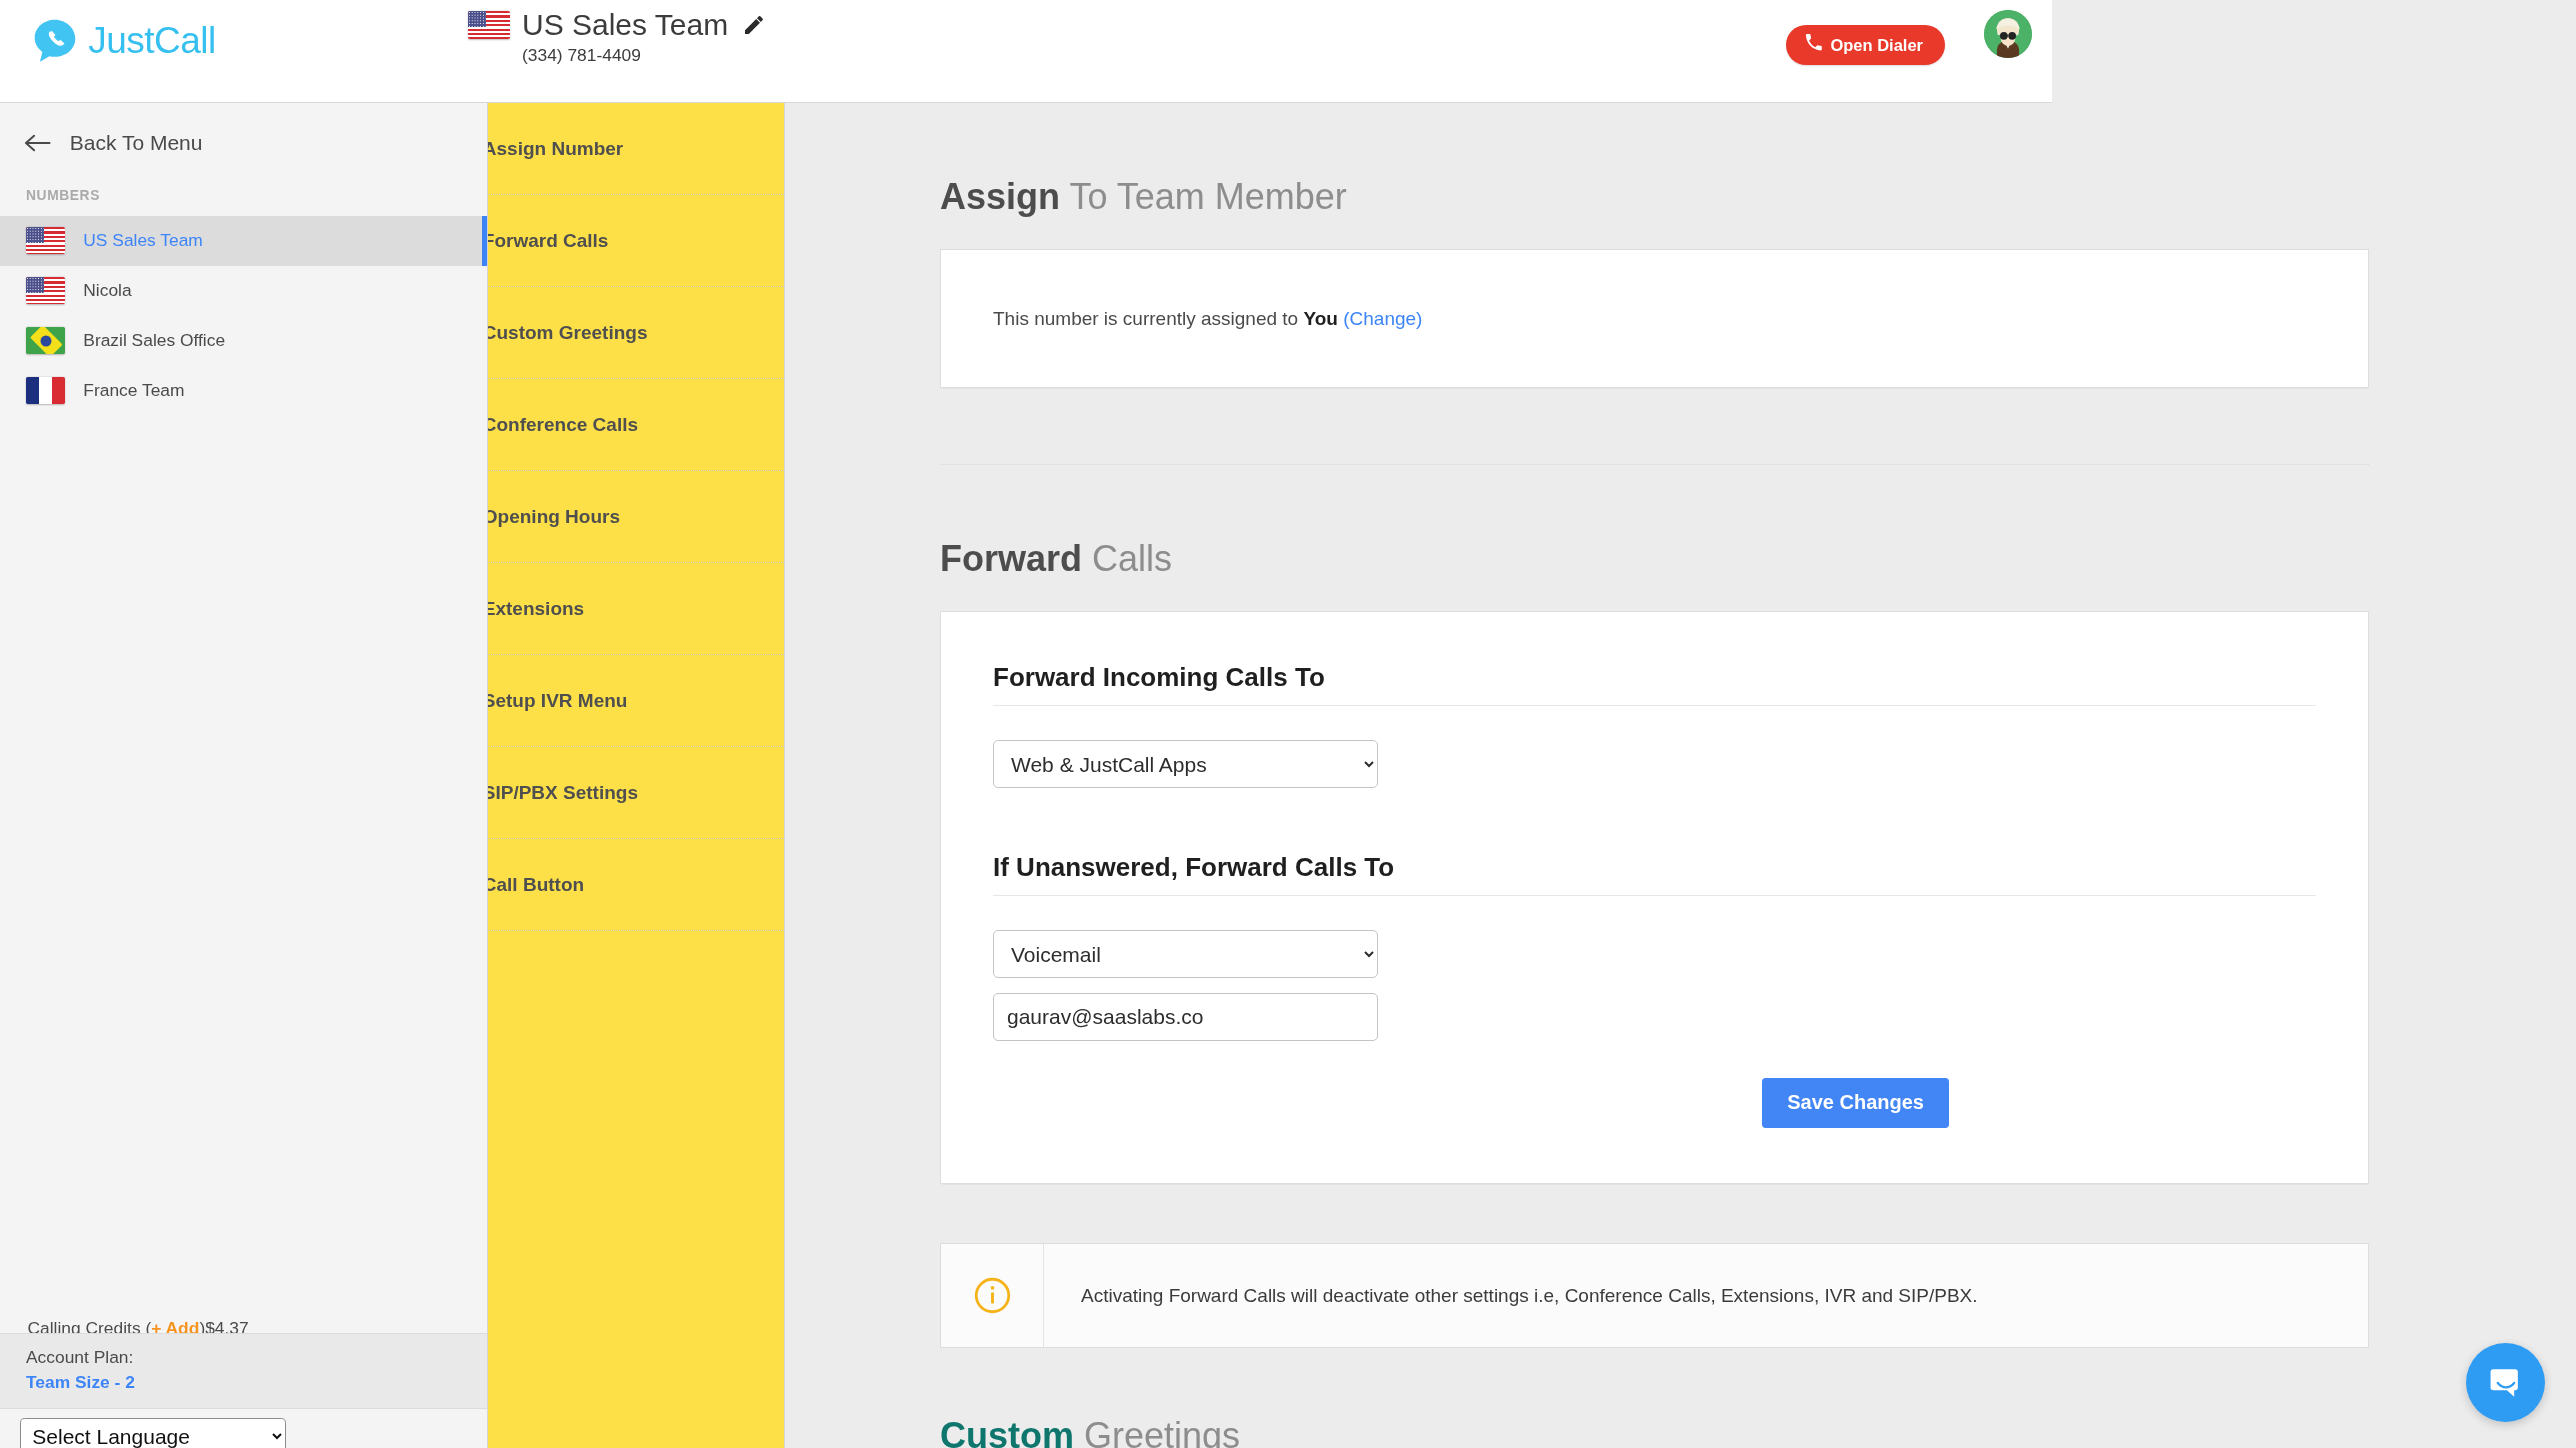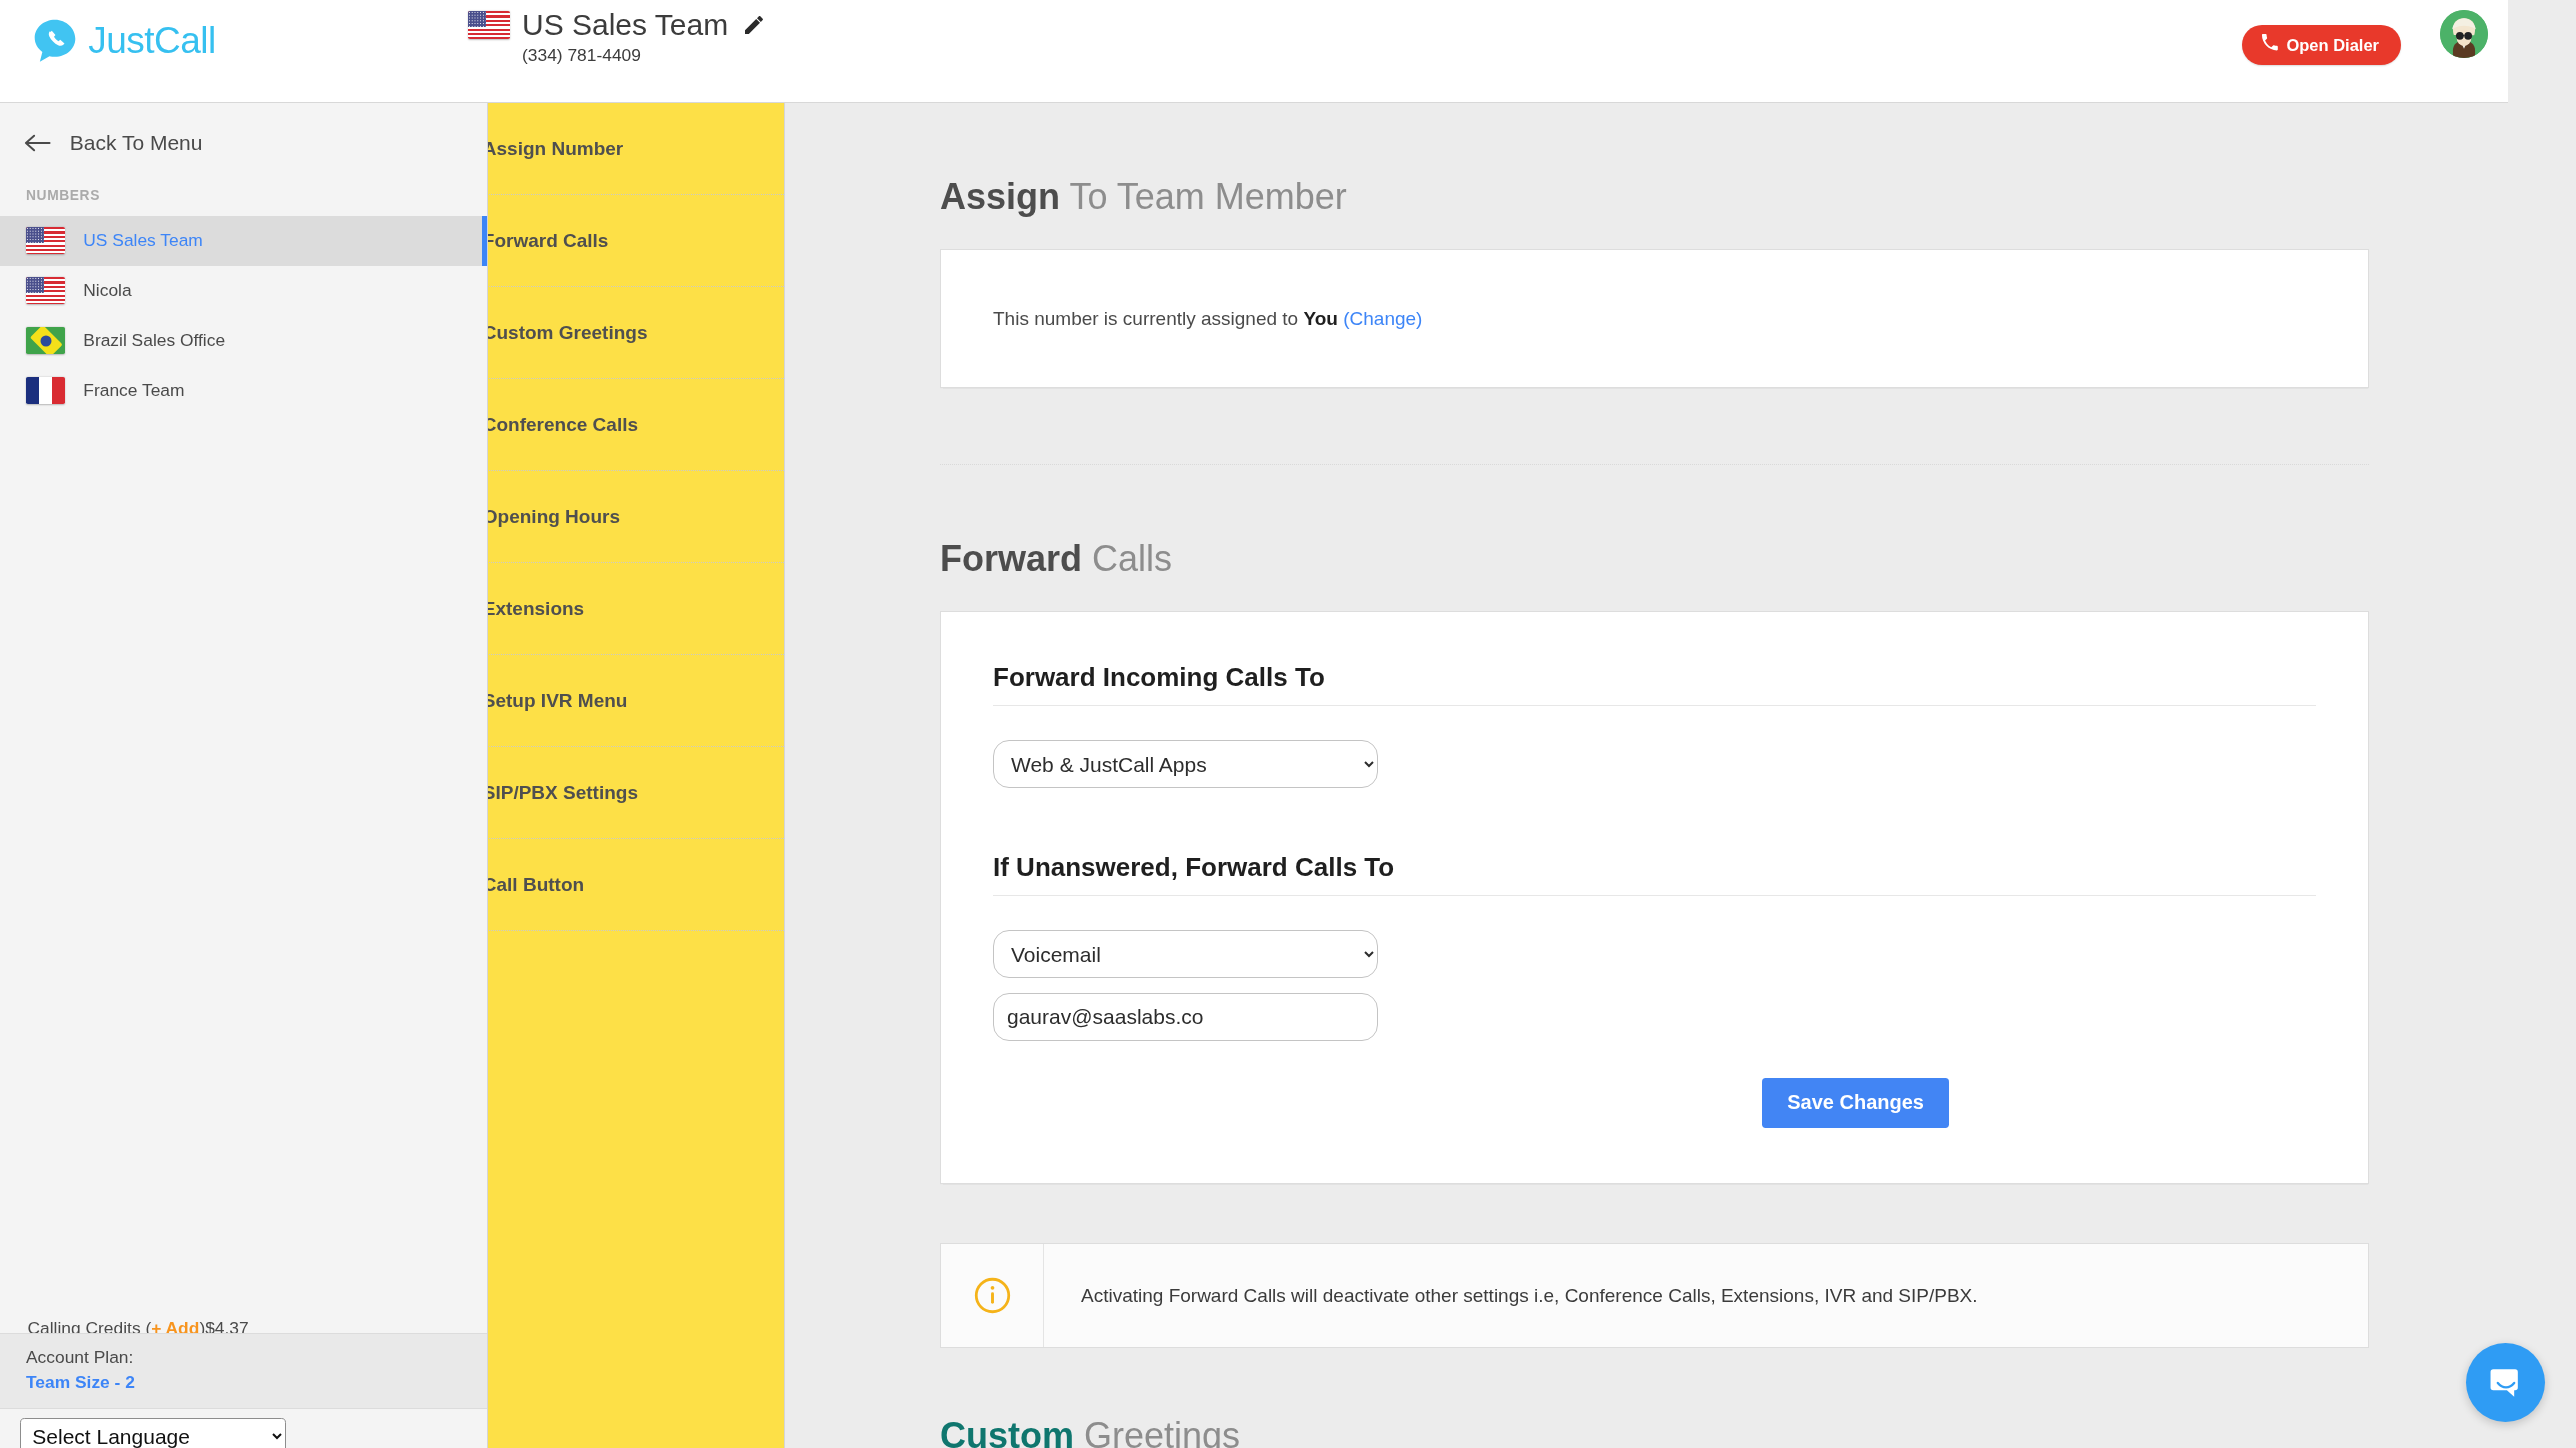--- a/index.html
+++ b/index.html
@@ -7,21 +7,21 @@
     width: 2576px; height: 1448px;
     font-family: "Liberation Sans", sans-serif;
     background: #ececec;
     overflow: hidden;
   }
   body { position: relative; }
 
   
   .header {
     position: absolute; top: 0; left: 0;
-    width: 2508px; height: 103px;
+    width: 2052px; height: 103px;
     background: #ffffff;
     border-bottom: 0.9px solid #d8d8d8;
     z-index: 20;
   }
   .logo-wrap {
     position: absolute; left: 31px; top: 16.5px;
     display: flex; align-items: center; gap: 9.2px;
   }
   .logo-mark {
     width: 48px; height: 48px; position: relative;
@@ -220,21 +220,21 @@
     font-size: 26px; font-weight: bold; color: #1f1f1f;
     padding-bottom: 12px;
     border-bottom: 0.9px solid #e7e7e7;
     margin-bottom: 34px;
   }
   .sel, .txt {
     display: block; width: 385px; height: 48px;
     font-family: "Liberation Sans", sans-serif;
     font-size: 21px; color: #2d2d2d;
     padding: 0 13px;
-    border: 0.9px solid #c4c4c4; border-radius: 16px;
+    border: 0.9px solid #c4c4c4; border-radius: 5px;
     background: #fff;
   }
   .gap-lg { height: 64px; }
   .gap-sm { height: 14.7px; }
   .save-row { display: flex; justify-content: flex-end; margin-top: 37px; padding-right: 367px;}
   .save-btn {
     background: #4285f4; color: #fff;
     border: none; border-radius: 3.7px;
     font-family: "Liberation Sans", sans-serif;
     font-size: 20px; font-weight: bold;

